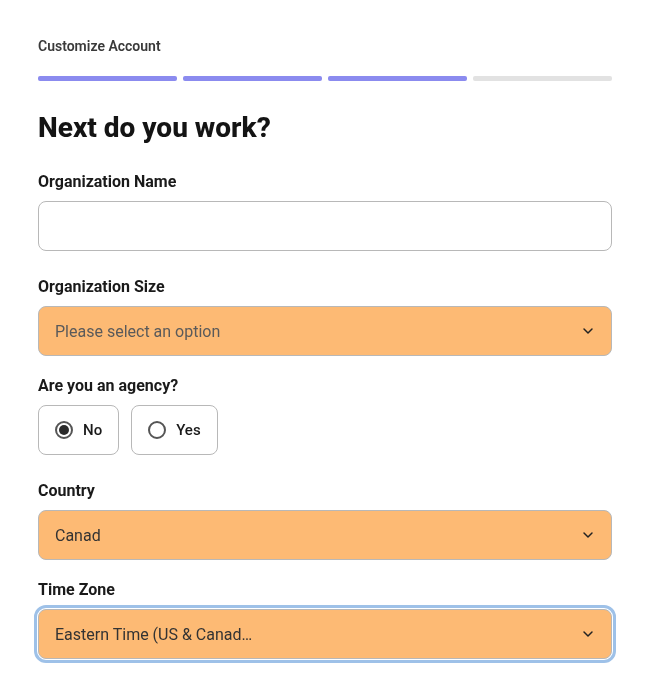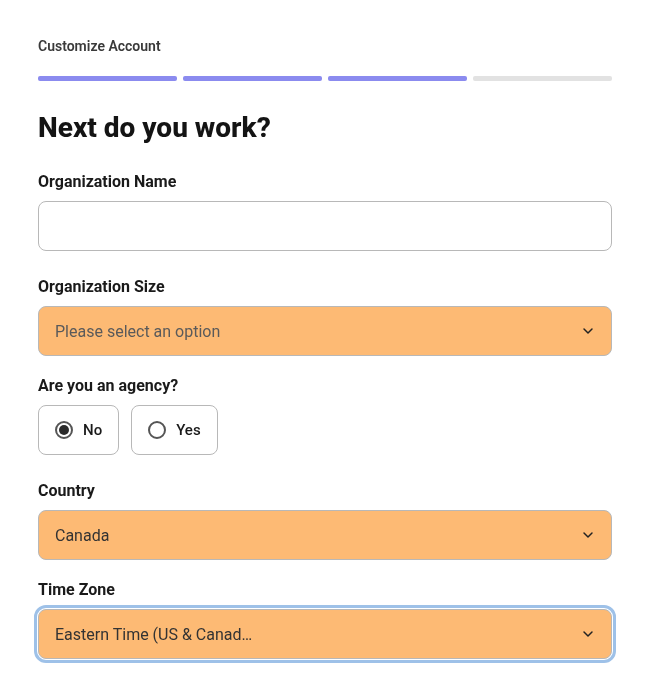--- a/index.html
+++ b/index.html
@@ -208,21 +208,21 @@
         <span>Yes</span>
       </div>
     </div>
   </div>
 </div>
 
 <div class="row section">
   <div class="col">
     <div class="field-label">Country</div>
     <div class="select">
-      <span class="value">Canada</span>
+      <span class="value">Canad</span>
       <span class="chev">
         <svg class="chev-svg" width="16" height="16" viewBox="0 0 24 24">
             <polyline points="6 9 12 15 18 9"></polyline>
           </svg>
       </span>
     </div>
   </div>
   <div class="col">
     <div class="field-label">Time Zone</div>
     <div class="select focused">

